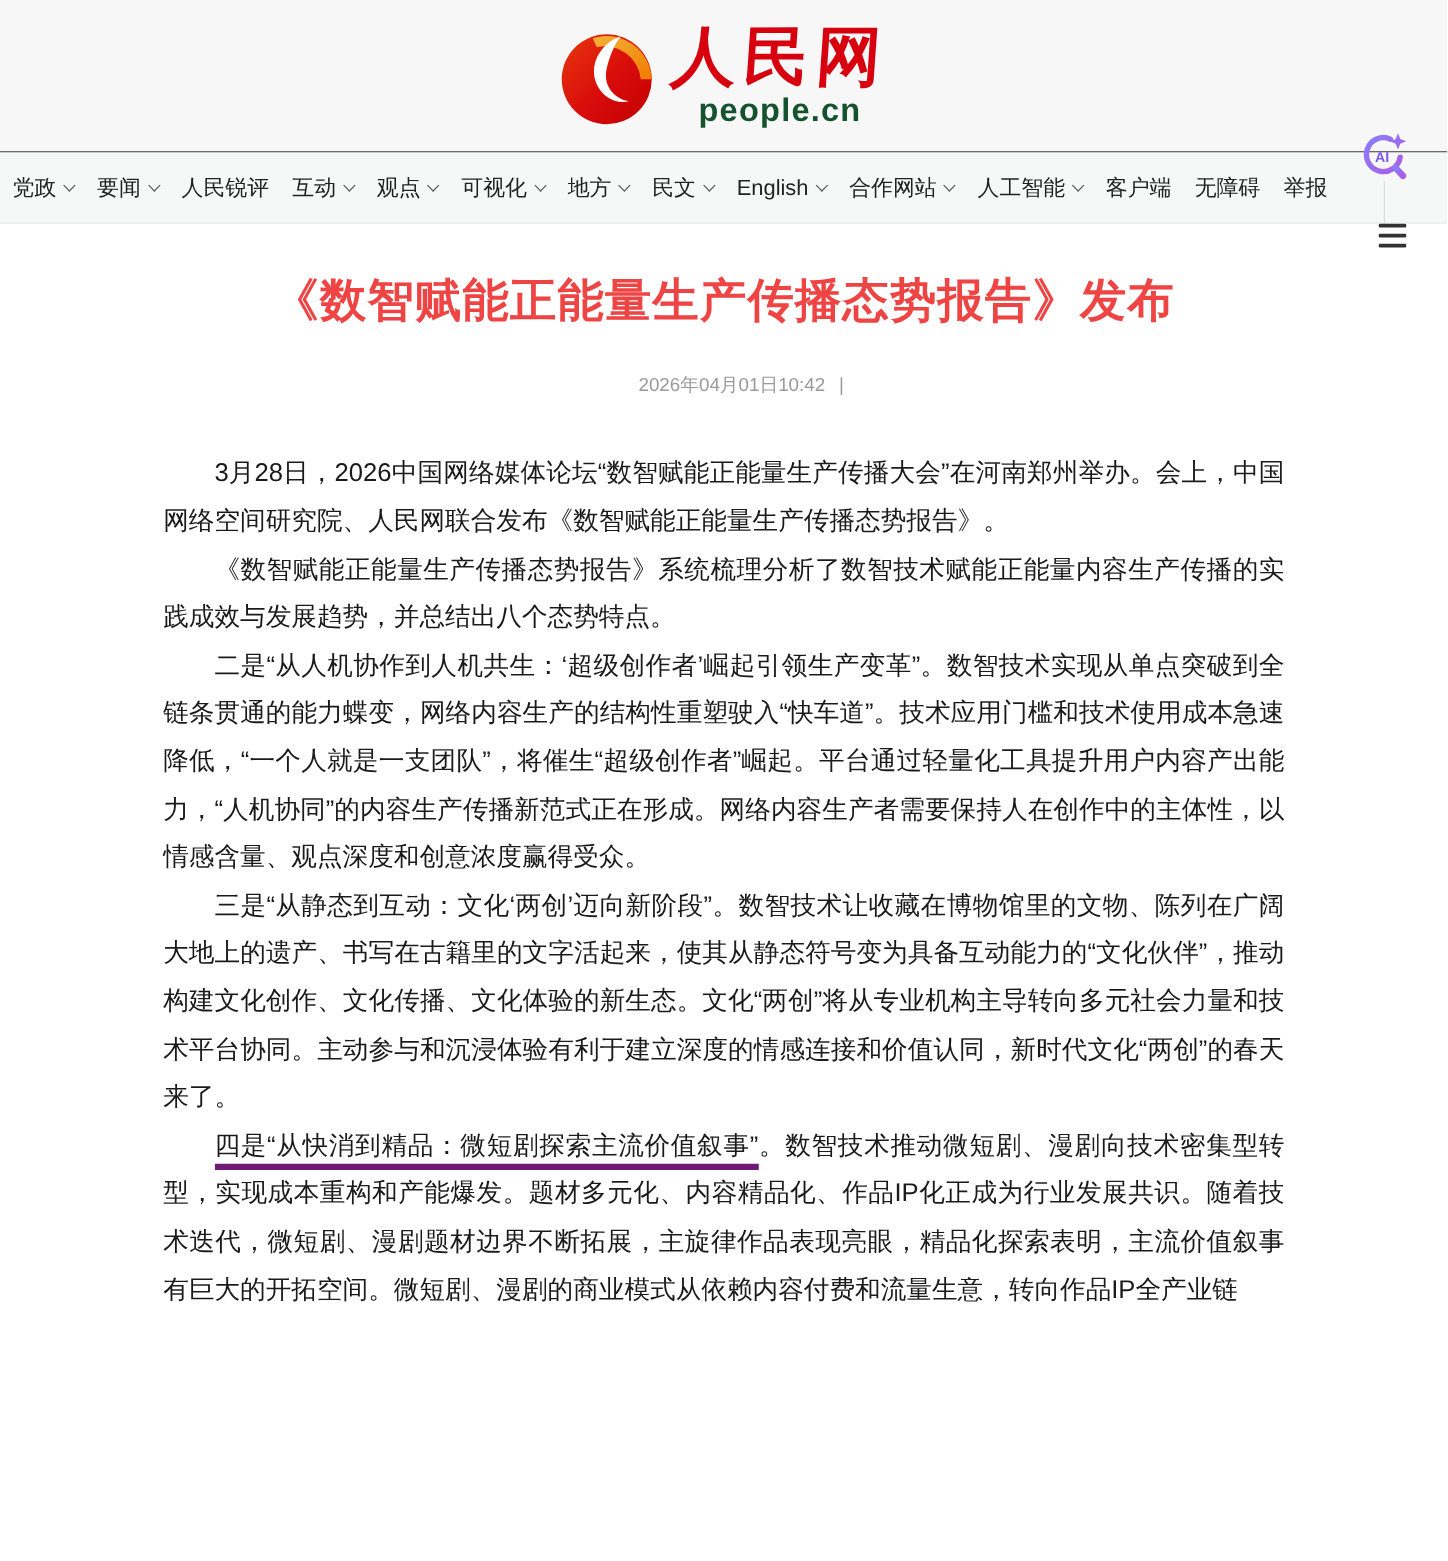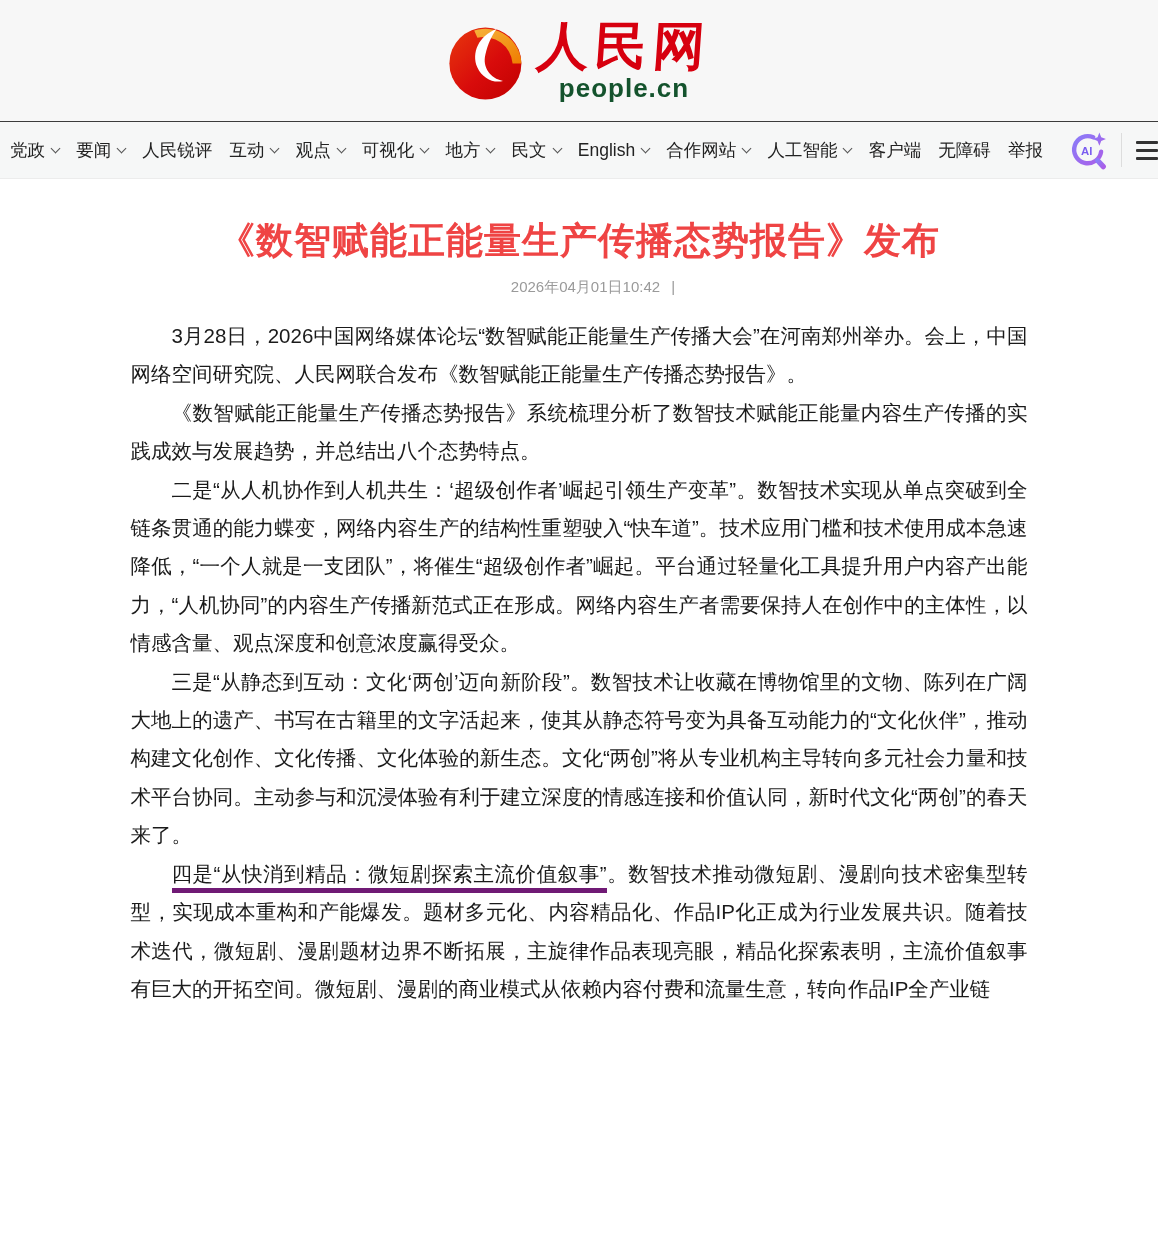--- a/index.html
+++ b/index.html
@@ -20,34 +20,34 @@
   
   .main-nav { height:57px; background:#f6f7f7; display:flex; align-items:center;
               padding-left:10px; border-bottom:1px solid #ececec; }
   .nav-items { display:flex; flex:1; max-width:1052px; justify-content:space-between;
                align-items:center; }
   .nav-item { display:inline-flex; align-items:center; font-size:17.5px; color:#222;
               cursor:pointer; white-space:nowrap; }
   .chev { display:inline-block; width:7px; height:7px; border-right:1.6px solid #555;
           border-bottom:1.6px solid #555; transform:rotate(45deg); margin-left:7px;
           margin-top:-4px; }
-  .nav-right { display:flex; align-items:center; margin-left:12px; }
+  .nav-right { display:flex; align-items:center; margin-left:12px;flex-direction:column; }
   .ai-btn { display:inline-flex; cursor:pointer; margin:0 12px; }
   .nav-divider { width:1px; height:34px; background:#ddd; }
   .hamburger { display:inline-flex; flex-direction:column; gap:5px; margin-left:14px;
                cursor:pointer; }
   .hamburger i { display:block; width:22px; height:3px; background:#333; border-radius:1px; }
 
   
   .article { padding-top:37px; }
   .article-title { text-align:center; font-size:37px; font-weight:600; color:#ef4444;
                    letter-spacing:1px; }
-  .article-meta { text-align:center; margin-top:12px; font-size:15px; color:#9a9a9a;padding-left:28px; }
+  .article-meta { text-align:center; margin-top:33px; font-size:15px; color:#9a9a9a;padding-left:28px; }
   .article-meta .meta-sep { margin-left:7px; color:#9a9a9a; }
-  .article-body { width:897px; margin:20px auto 0; font-size:20.5px; line-height:38.4px;
+  .article-body { width:897px; margin:42px auto 0; font-size:20.5px; line-height:38.4px;
                   color:#1a1a1a; text-align:justify; }
   .article-body p { margin:0; text-indent:2em; }
   .red-underline { border-bottom:5px solid #701a75; padding-bottom:3px; }
 </style>
 </head>
 <body>
 
 <div class="page">
 
   <header class="site-header">

